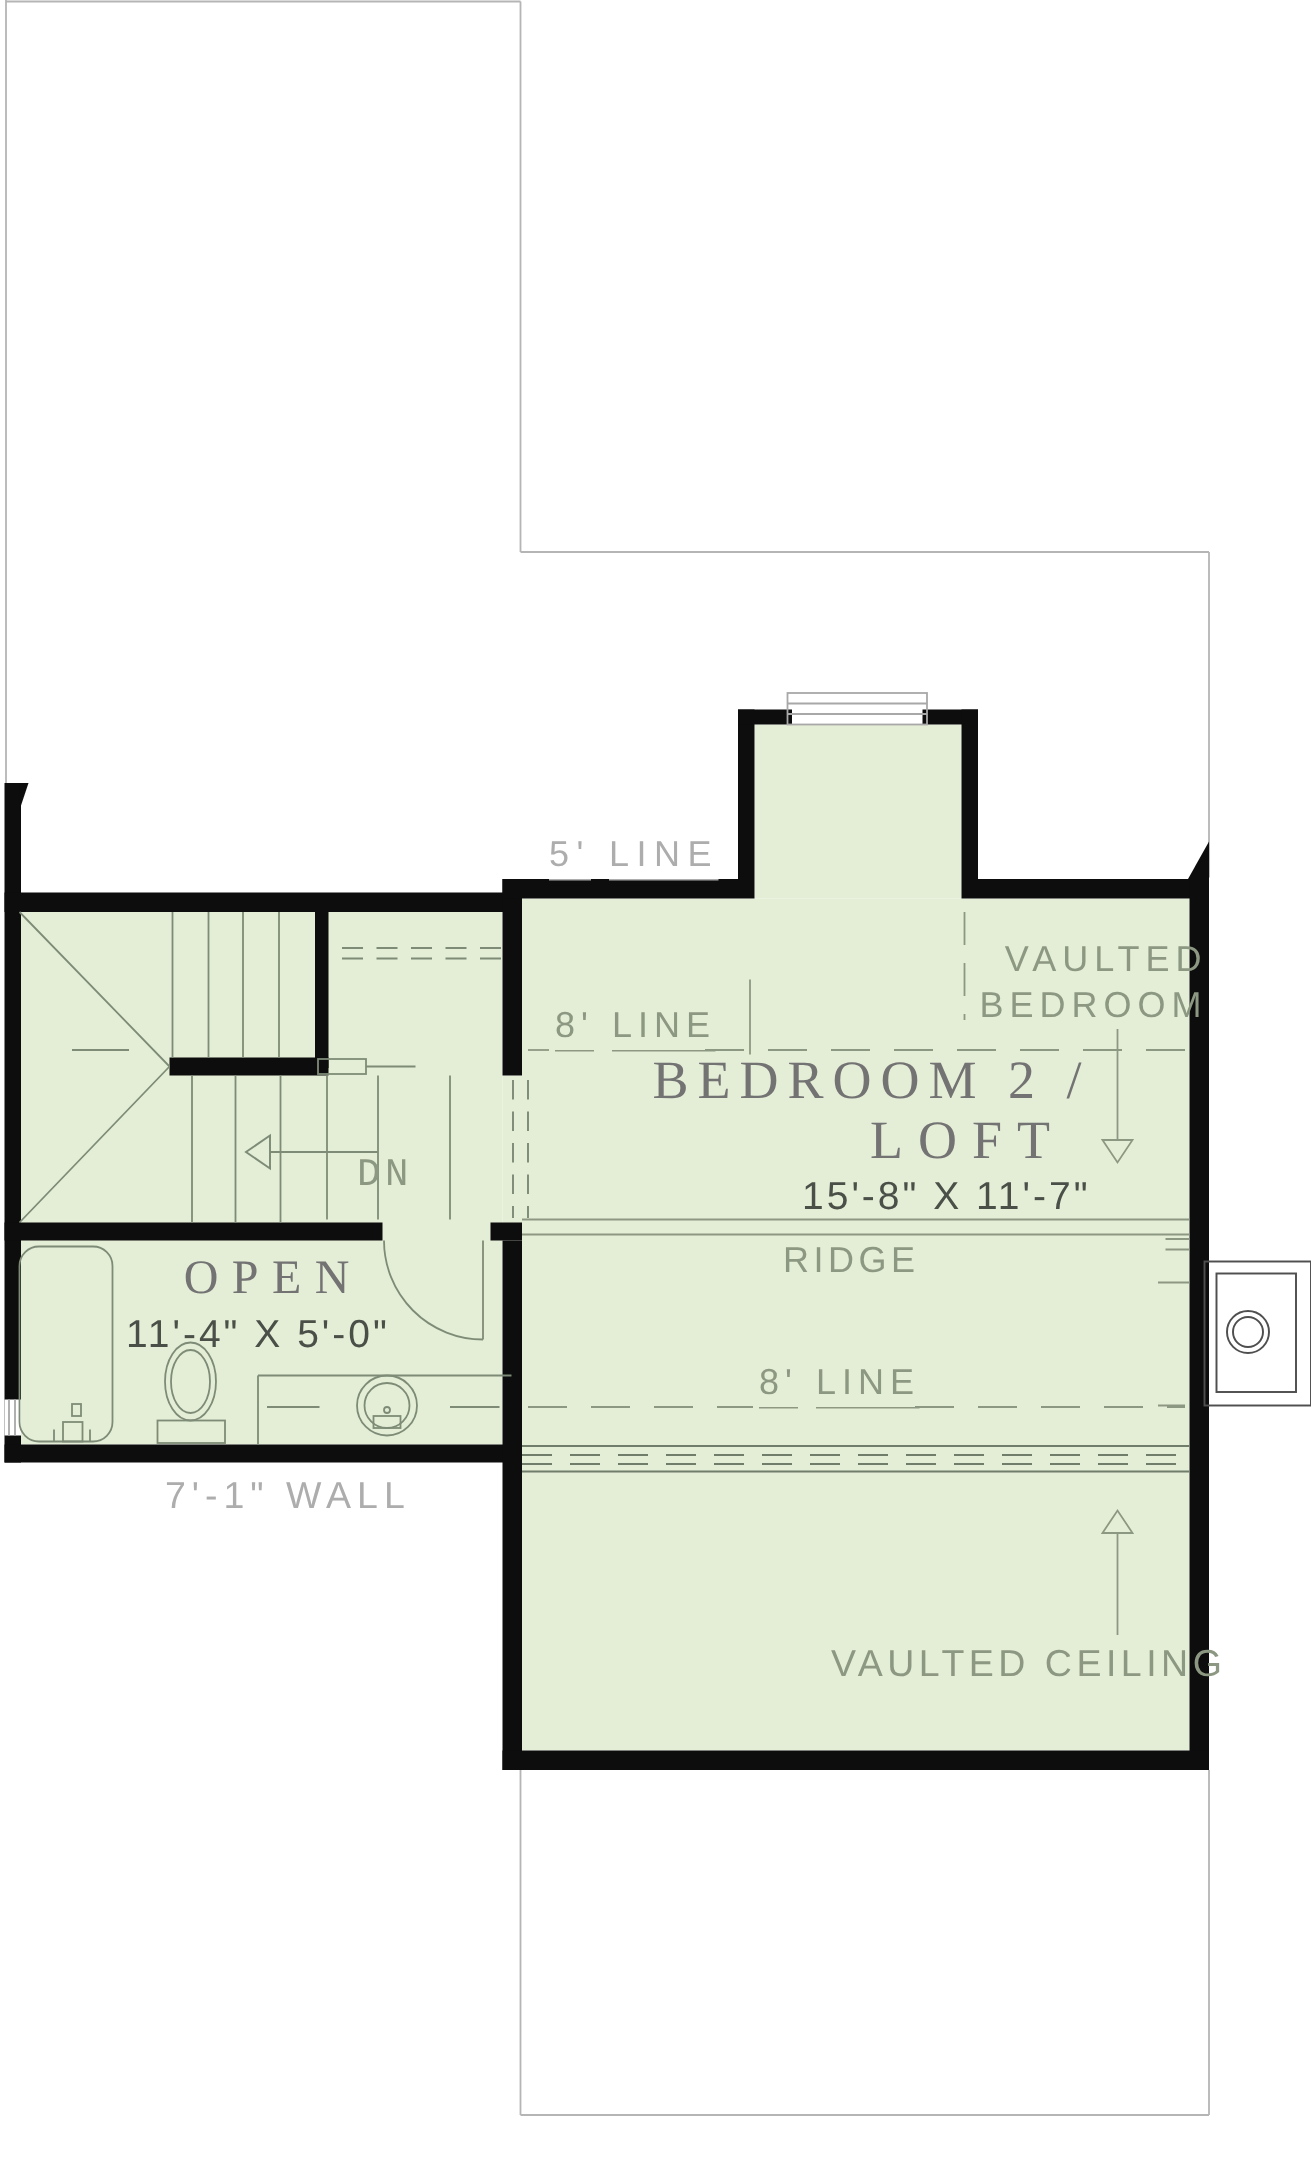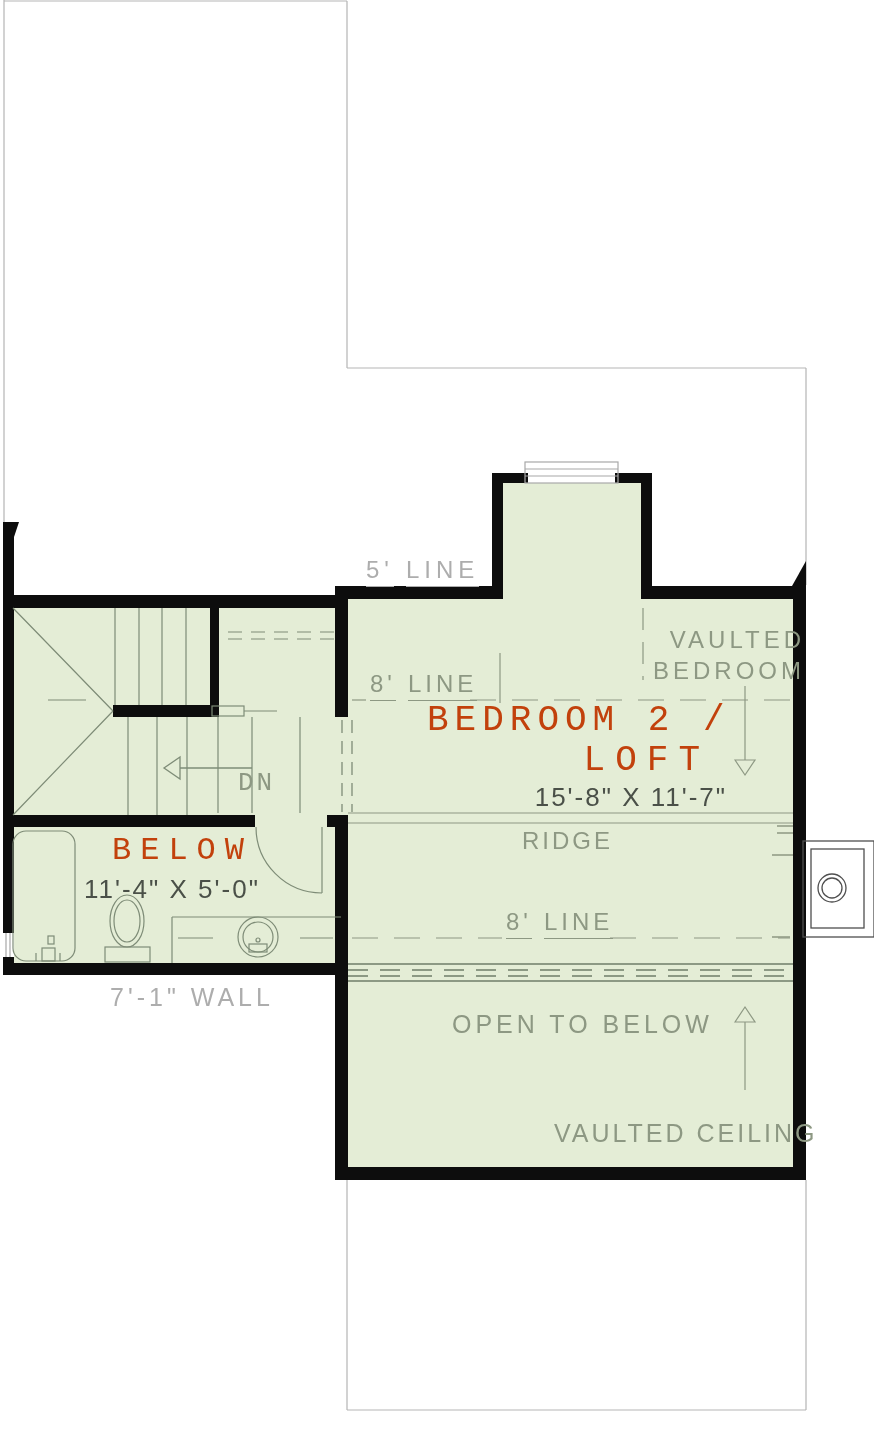--- a/index.html
+++ b/index.html
@@ -5,21 +5,21 @@
   html,body{margin:0;padding:0;background:#ffffff;}
   #plan{position:relative;width:874px;height:1453px;background:#ffffff;overflow:hidden;
         font-family:"Liberation Sans",sans-serif;}
   .fill{position:absolute;background:#e4edd6;}
   .wall{position:absolute;background:#0d0d0d;}
   .winGap{position:absolute;background:#ffffff;}
   svg.overlay{position:absolute;left:0;top:0;pointer-events:none;}
   .txt{position:absolute;white-space:nowrap;line-height:1.15;}
   .ann-green{color:#8d9883;font-size:24px;letter-spacing:4px;}
   .ann-gray{color:#adadad;font-size:24px;letter-spacing:5px;}
-  .room-name{color:#c2410c;font-family:Liberation Mono, monospace;letter-spacing:6px;}
+  .room-name{color:#737373;font-family:Liberation Serif, serif;letter-spacing:6px;}
   .dims{color:#4a5048;font-size:26px;letter-spacing:2px;}
   .ctr{text-align:right;}
   .ul{border-bottom:1.5px solid currentColor;padding-bottom:3px;}
   .gap-r{margin-right:12px;}
 </style>
 </head>
 <body>
 
 <div id="plan">
 
@@ -160,26 +160,25 @@
   </div>
 
   <div class="txt room-name ctr" style="left:427px;top:700px;width:300px;font-size:36px;">BEDROOM 2 /</div>
   <div class="txt room-name ctr" style="left:410px;top:740px;width:300px;font-size:36px;letter-spacing:10px;">LOFT</div>
   <div class="txt dims ctr" style="left:427px;top:783px;width:300px;">15'-8" X 11'-7"</div>
 
   <div class="txt ann-green" style="left:238px;top:769px;font-size:26px;letter-spacing:3px;font-family:Liberation Mono, monospace;">DN</div>
 
   <div class="txt ann-green ctr" style="left:508px;top:827px;width:105px;letter-spacing:3px;">RIDGE</div>
 
-  <div class="txt room-name ctr" style="left:112px;top:833px;width:130px;font-size:32px;letter-spacing:9px;">BELOW</div>
+  <div class="txt room-name ctr" style="left:112px;top:833px;width:130px;font-size:32px;letter-spacing:9px;">OPEN</div>
   <div class="txt dims" style="left:84px;top:875px;">11'-4" X 5'-0"</div>
 
   <div class="txt ann-green" style="left:506px;top:908px;">
     <span class="ul gap-r">8'</span><span class="ul">LINE</span>
   </div>
 
   <div class="txt ann-gray" style="left:110px;top:983px;font-size:25px;letter-spacing:4px;">7'-1" WALL</div>
 
-  <div class="txt ann-green" style="left:452px;top:1010px;font-size:25px;">OPEN TO BELOW</div>
 
-  <div class="txt ann-green" style="left:554px;top:1095px;font-size:25px;letter-spacing:3px;margin-top:24px;">VAULTED CEILING</div>
+  <div class="txt ann-green" style="left:554px;top:1095px;font-size:25px;letter-spacing:3px;">VAULTED CEILING</div>
 
 </div>
 
 </body></html>

